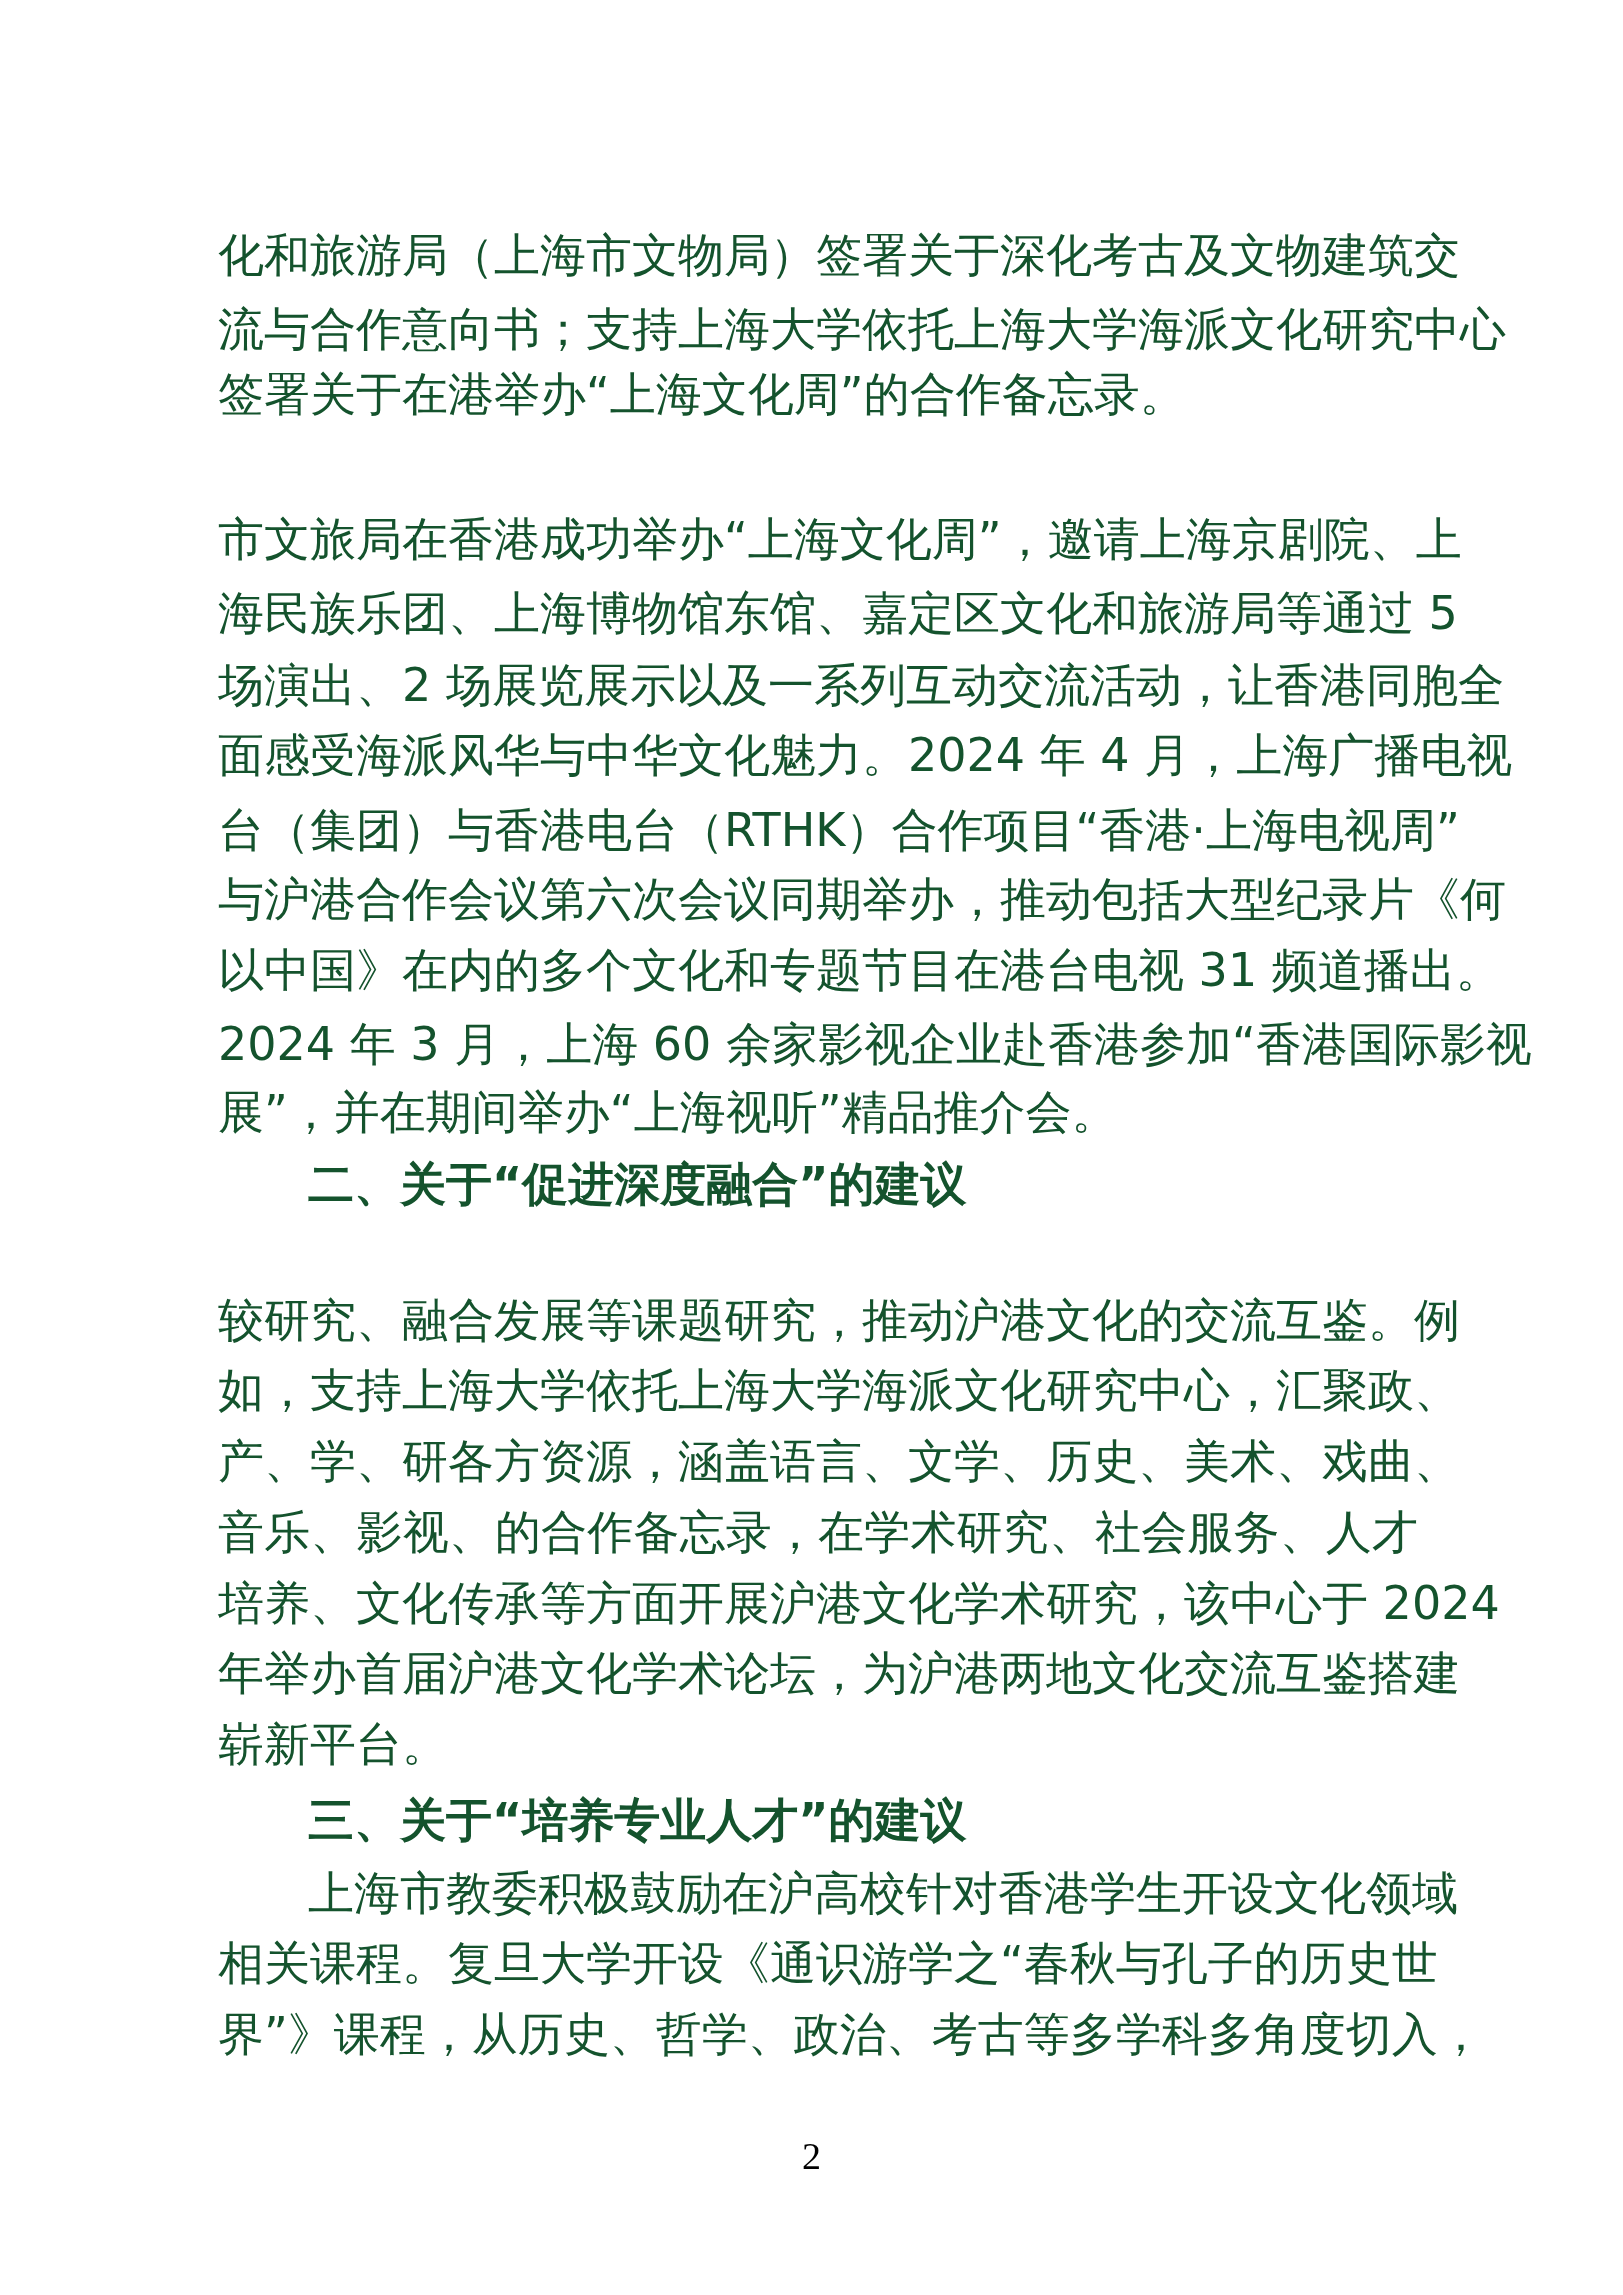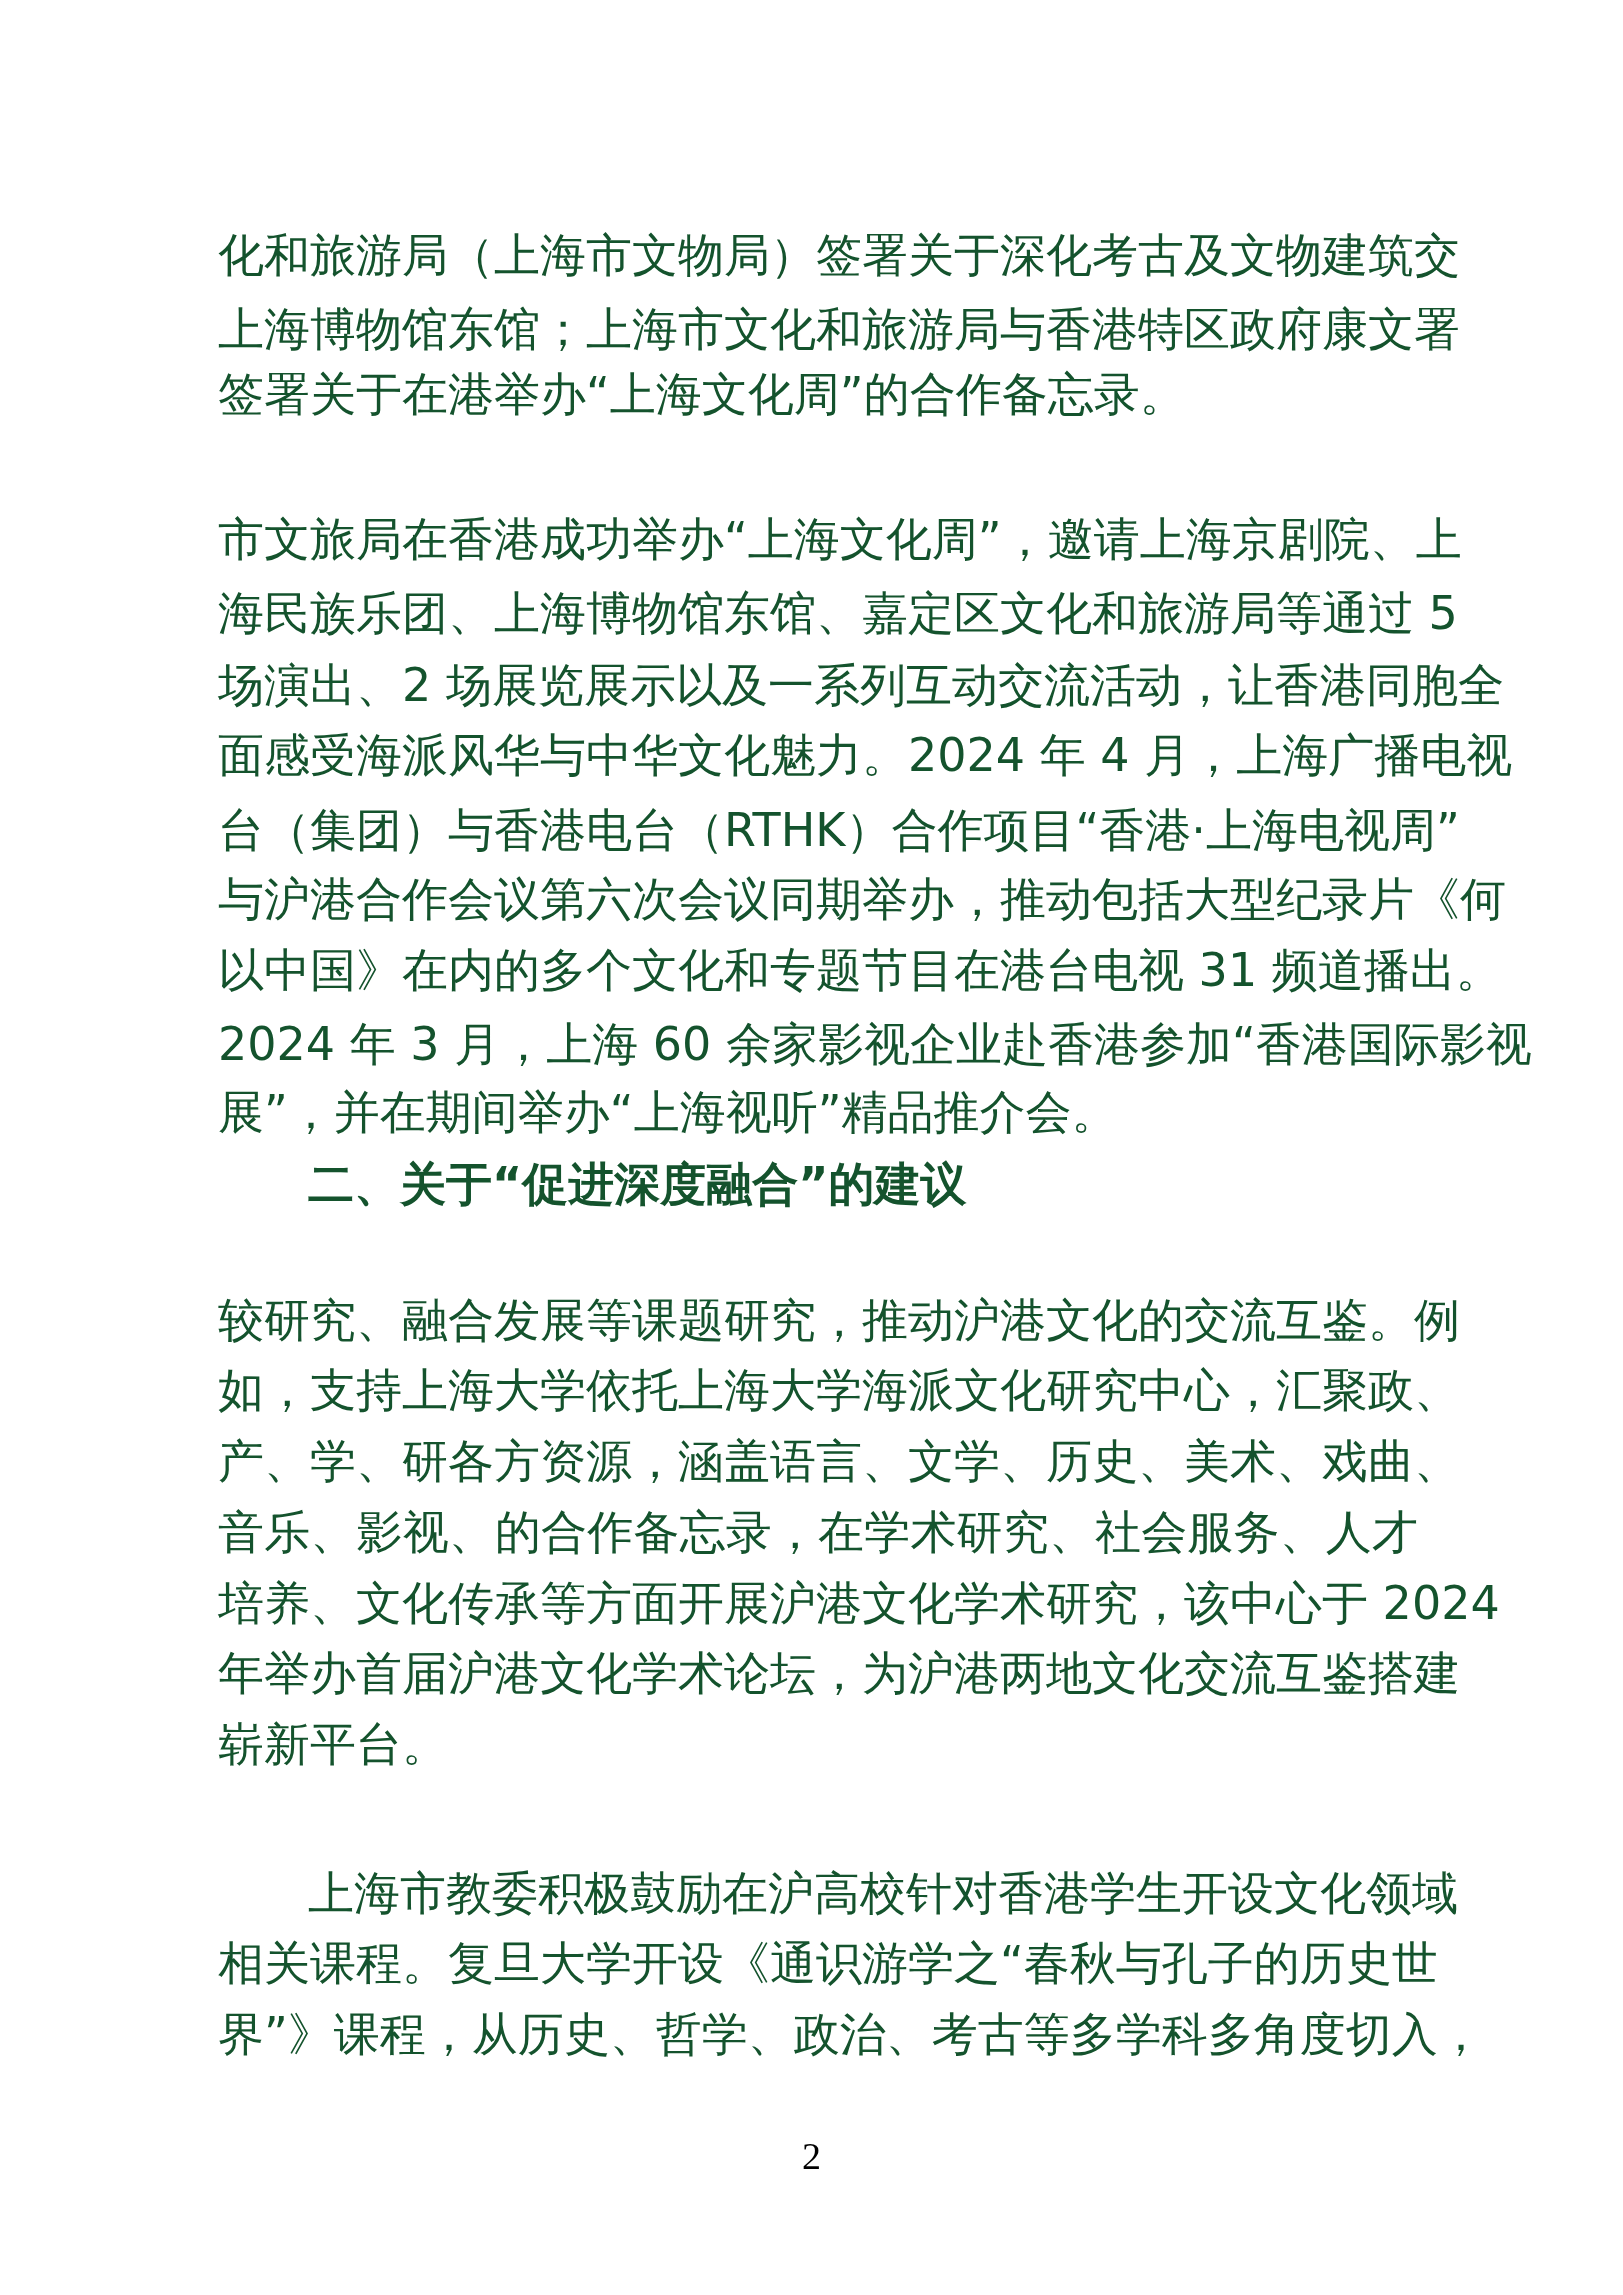--- a/index.html
+++ b/index.html
@@ -31,21 +31,21 @@
     font-size: 38px;
     color: #000;
   }
 </style>
 </head>
 <body>
 
 <div class="page">
 
   <div class="line" style="top:218px">化和旅游局（上海市文物局）签署关于深化考古及文物建筑交</div>
-  <div class="line" style="top:292px">上海博物馆东馆；上海市文化和旅游局与香港特区政府康文署</div>
+  <div class="line" style="top:292px">流与合作意向书；支持上海大学依托上海大学海派文化研究中心</div>
   <div class="line last" style="top:357px">签署关于在港举办“上海文化周”的合作备忘录。</div>
 
   <div class="line" style="top:502px">市文旅局在香港成功举办“上海文化周”，邀请上海京剧院、上</div>
   <div class="line" style="top:576px">海民族乐团、上海博物馆东馆、嘉定区文化和旅游局等通过 5</div>
   <div class="line" style="top:648px">场演出、2 场展览展示以及一系列互动交流活动，让香港同胞全</div>
   <div class="line" style="top:718px">面感受海派风华与中华文化魅力。2024 年 4 月，上海广播电视</div>
   <div class="line" style="top:793px">台（集团）与香港电台（RTHK）合作项目“香港·上海电视周”</div>
   <div class="line" style="top:862px">与沪港合作会议第六次会议同期举办，推动包括大型纪录片《何</div>
   <div class="line" style="top:933px">以中国》在内的多个文化和专题节目在港台电视 31 频道播出。</div>
   <div class="line" style="top:1007px">2024 年 3 月，上海 60 余家影视企业赴香港参加“香港国际影视</div>
@@ -54,20 +54,21 @@
   <div class="line indent heading" style="top:1147px">二、关于“促进深度融合”的建议</div>
 
   <div class="line" style="top:1283px">较研究、融合发展等课题研究，推动沪港文化的交流互鉴。例</div>
   <div class="line" style="top:1353px">如，支持上海大学依托上海大学海派文化研究中心，汇聚政、</div>
   <div class="line" style="top:1424px">产、学、研各方资源，涵盖语言、文学、历史、美术、戏曲、</div>
   <div class="line" style="top:1495px">音乐、影视、的合作备忘录，在学术研究、社会服务、人才</div>
   <div class="line" style="top:1566px">培养、文化传承等方面开展沪港文化学术研究，该中心于 2024</div>
   <div class="line" style="top:1636px">年举办首届沪港文化学术论坛，为沪港两地文化交流互鉴搭建</div>
   <div class="line last" style="top:1707px">崭新平台。</div>
 
+  <div class="line indent heading" style="top:1783px">三、关于“培养专业人才”的建议</div>
 
   <div class="line indent" style="top:1856px">上海市教委积极鼓励在沪高校针对香港学生开设文化领域</div>
   <div class="line" style="top:1926px">相关课程。复旦大学开设《通识游学之“春秋与孔子的历史世</div>
   <div class="line" style="top:1997px">界”》课程，从历史、哲学、政治、考古等多学科多角度切入，</div>
 
   <div class="pagenum">2</div>
 </div>
 
 
 </body></html>

